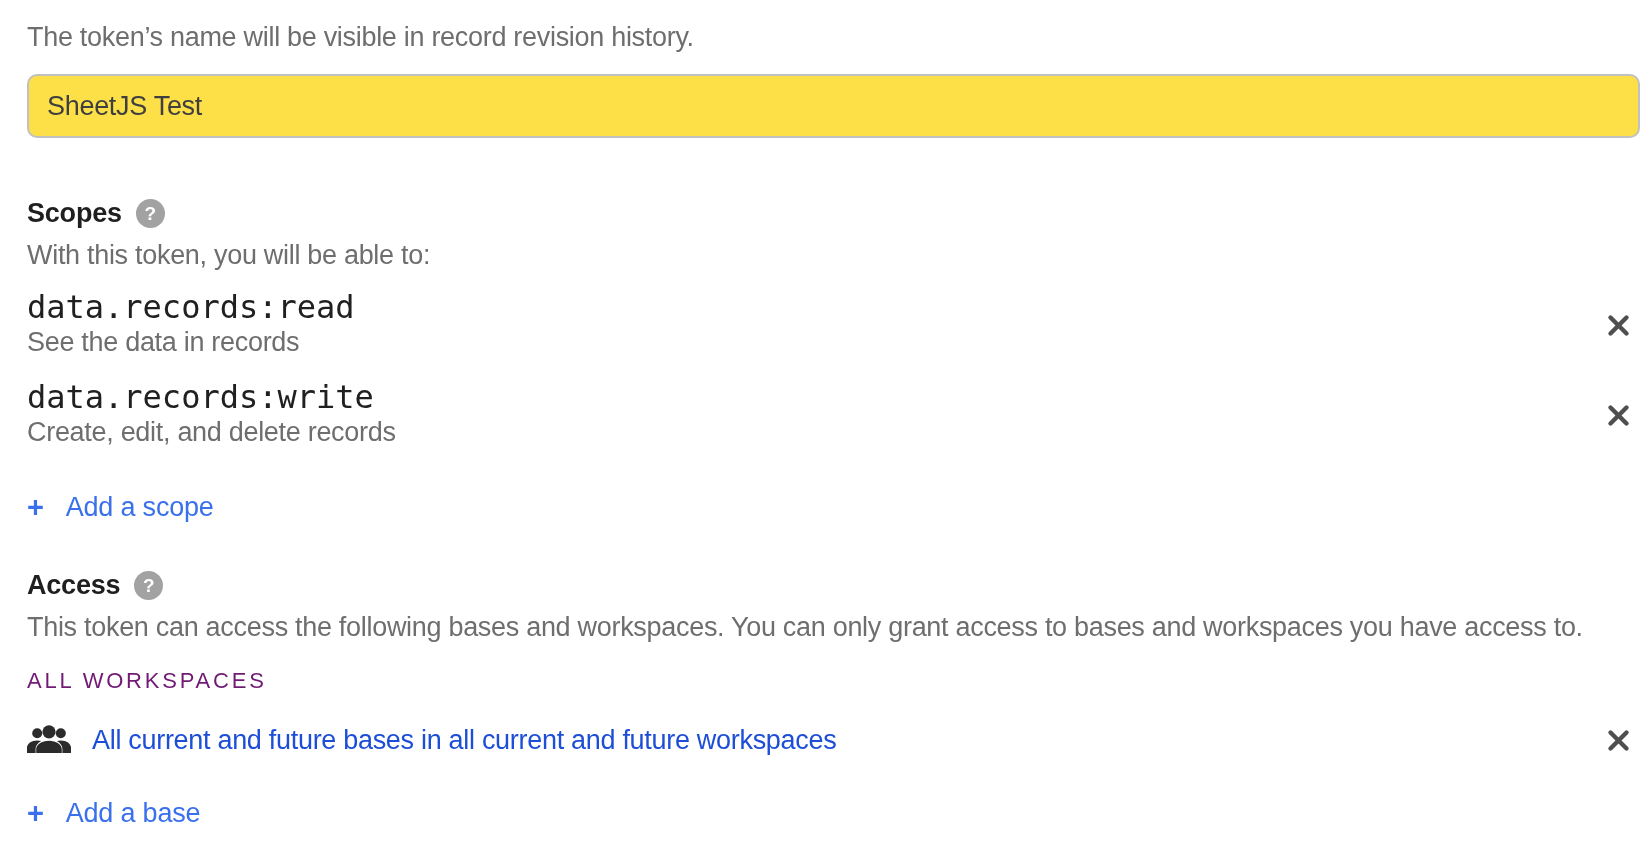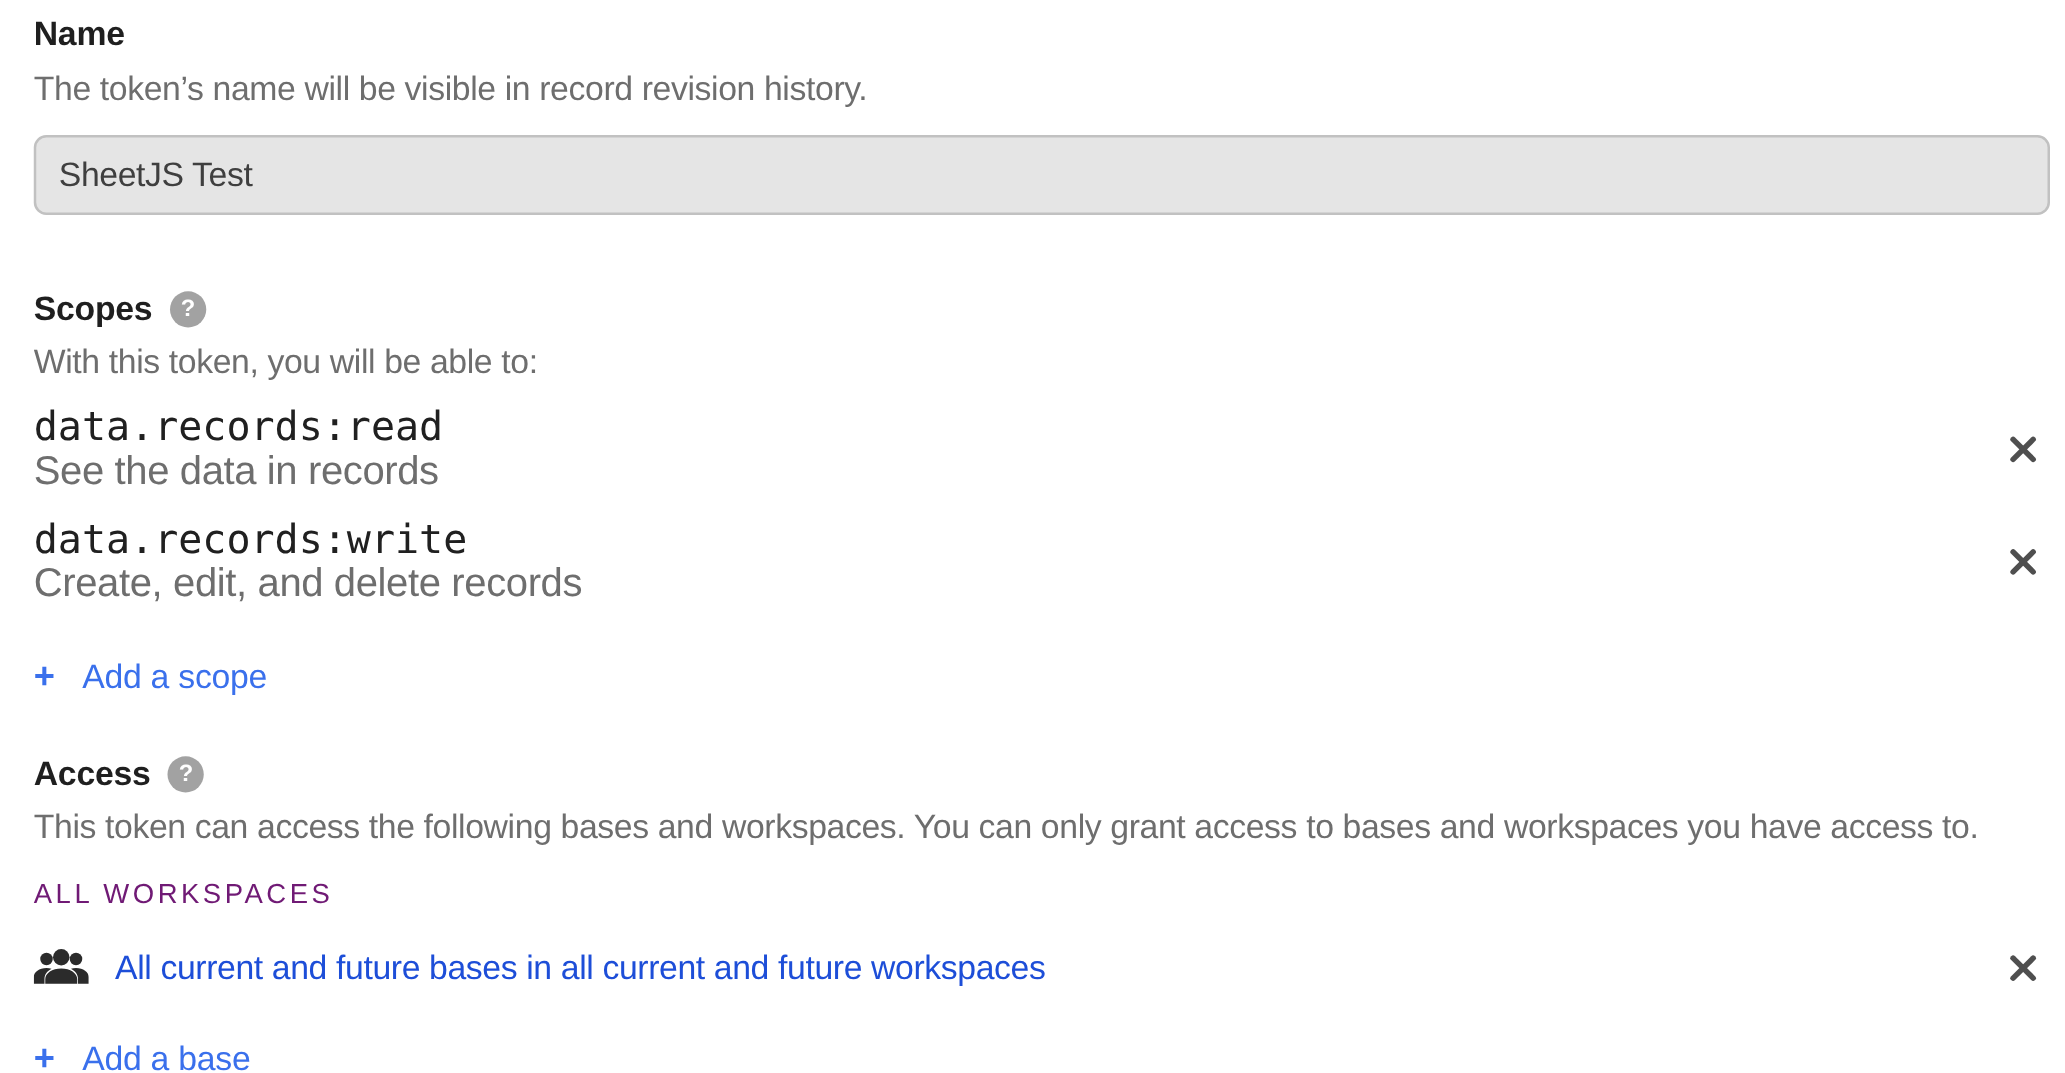--- a/index.html
+++ b/index.html
@@ -27,40 +27,40 @@
     font-size: 27px; color: #6e6e6e; line-height: 34px;
     letter-spacing: -0.3px;
   }
   .desc-line { margin-top: 10px; }
   .nowrap { white-space: nowrap; }
 
   .name-input {
     display: block; margin-top: 20px;
     width: 1613px; height: 64px;
     border: 2.5px solid #c1c1c1; border-radius: 10px;
-    padding: 0 18px; background: #e5e5e5;
+    padding: 0 18px; background: #fde047;
     font-family: "Liberation Sans", sans-serif;
     font-size: 27px; color: #3f3f3f; letter-spacing: -0.3px;
     outline: none;
   }
 
   .scopes-header { margin-top: 58px; }
   .scopes-intro { margin-top: 8px; }
 
   .scope-row {
     display: flex; justify-content: space-between; align-items: center;
   }
   .scope-row.first { margin-top: 18px; }
   .scope-row.second { margin-top: 20px; }
   .scope-name {
     font-family: "DejaVu Sans Mono", monospace;
     font-size: 32px; color: #202020; line-height: 35px;
   }
   .scope-desc {
-    font-size: 32px; color: #6e6e6e; line-height: 35px; letter-spacing: -0.3px;
+    font-size: 27px; color: #6e6e6e; line-height: 35px; letter-spacing: -0.3px;
   }
   .close-btn {
     width: 44px; height: 44px; flex: 0 0 auto;
     display: flex; align-items: center; justify-content: center;
     background: none; border: none; cursor: pointer; padding: 0;
   }
 
   .add-link {
     display: inline-flex; align-items: center; gap: 22px;
     font-size: 27px; font-weight: 500; color: #3a70ec;
@@ -89,21 +89,20 @@
   .entry-text {
     font-size: 27px; color: #1d4ed8; line-height: 34px; letter-spacing: -0.3px;
   }
   .people-icon { width: 44px; height: 36px; flex: 0 0 auto; }
 </style>
 </head>
 <body>
 
 <div class="container">
 
-  <div class="section-title">Name</div>
   <div class="muted desc-line">The token’s name will be visible in record revision history.</div>
   <input class="name-input" type="text" value="SheetJS Test" style="">
 
   <div class="section-header scopes-header">
     <span class="section-title">Scopes</span>
     <span class="help-badge">?</span>
   </div>
   <div class="muted scopes-intro">With this token, you will be able to:</div>
 
   <div class="scope-row first">

